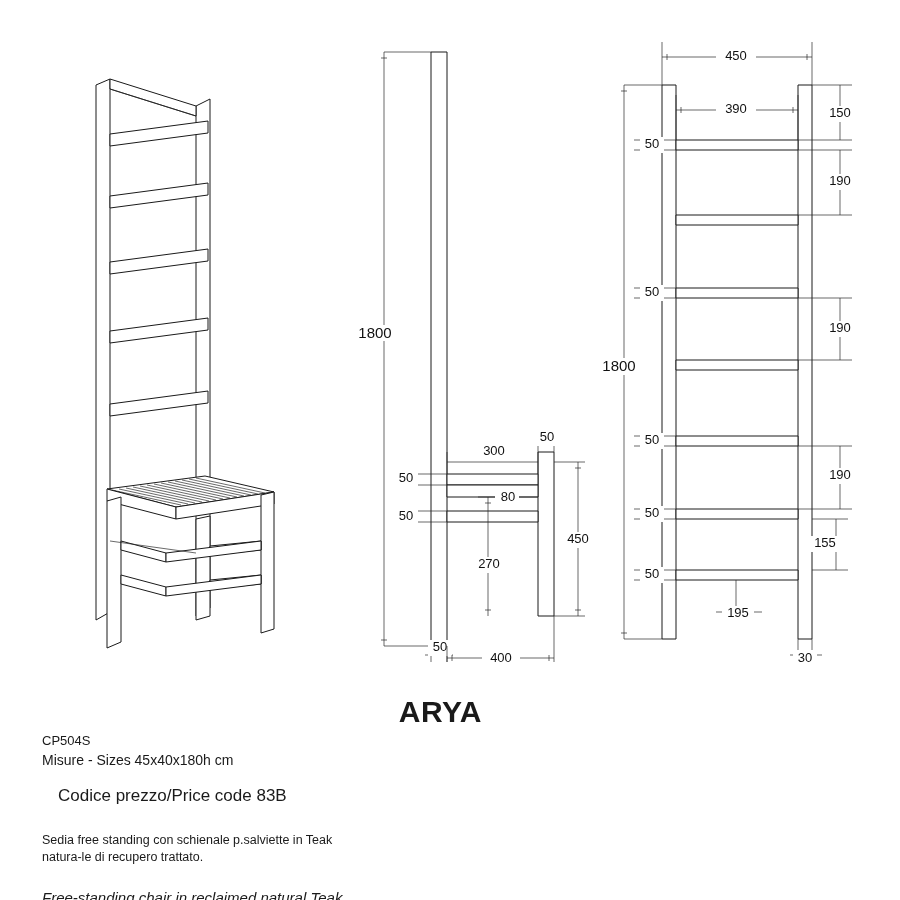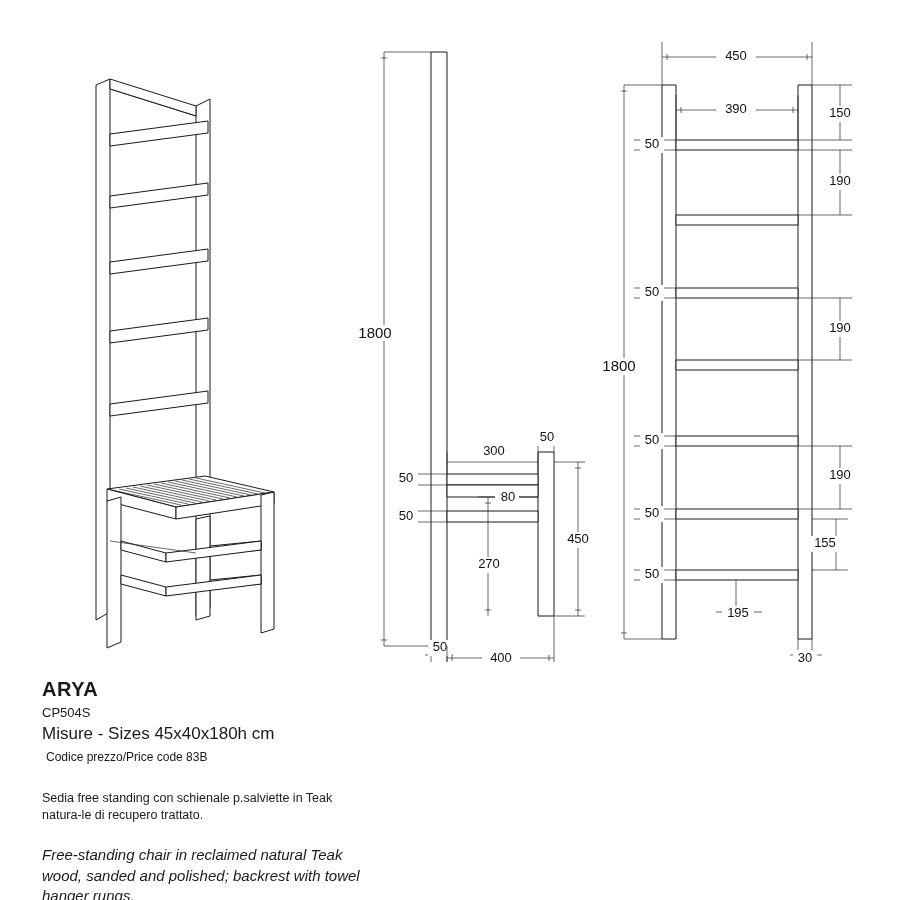--- a/index.html
+++ b/index.html
@@ -51,39 +51,40 @@
     font-size: 15px;
   }
   
   .caption {
     position: absolute;
     left: 42px;
     top: 678px;
     width: 440px;
   }
   .cap-title {
-    font-size: 20px;
+    font-size: 30px;
     font-weight: bold;
     letter-spacing: 0.5px;
-    margin: 0 0 4px 0;
+    margin: 17px 0 4px 0;
     line-height: 1.1;
+    text-align: right;
   }
   .cap-code {
     font-size: 13px;
     margin: 4px 0 1px 0;
     line-height: 1.35;
   }
   .cap-sizes {
+    font-size: 14px;
+    margin: 0;
+    line-height: 1.35;
+  }
+  .cap-price {
     font-size: 17px;
-    margin: 0;
-    line-height: 1.35;
-  }
-  .cap-price {
-    font-size: 12px;
-    margin: 4px;
+    margin: 16px;
     line-height: 1.35;
   }
   .cap-desc-it {
     font-size: 12.5px;
     margin: 24px 0 8px 0;
     line-height: 1.35;
     max-width: 320px;
   }
   .cap-desc-en {
     font-size: 15px;

